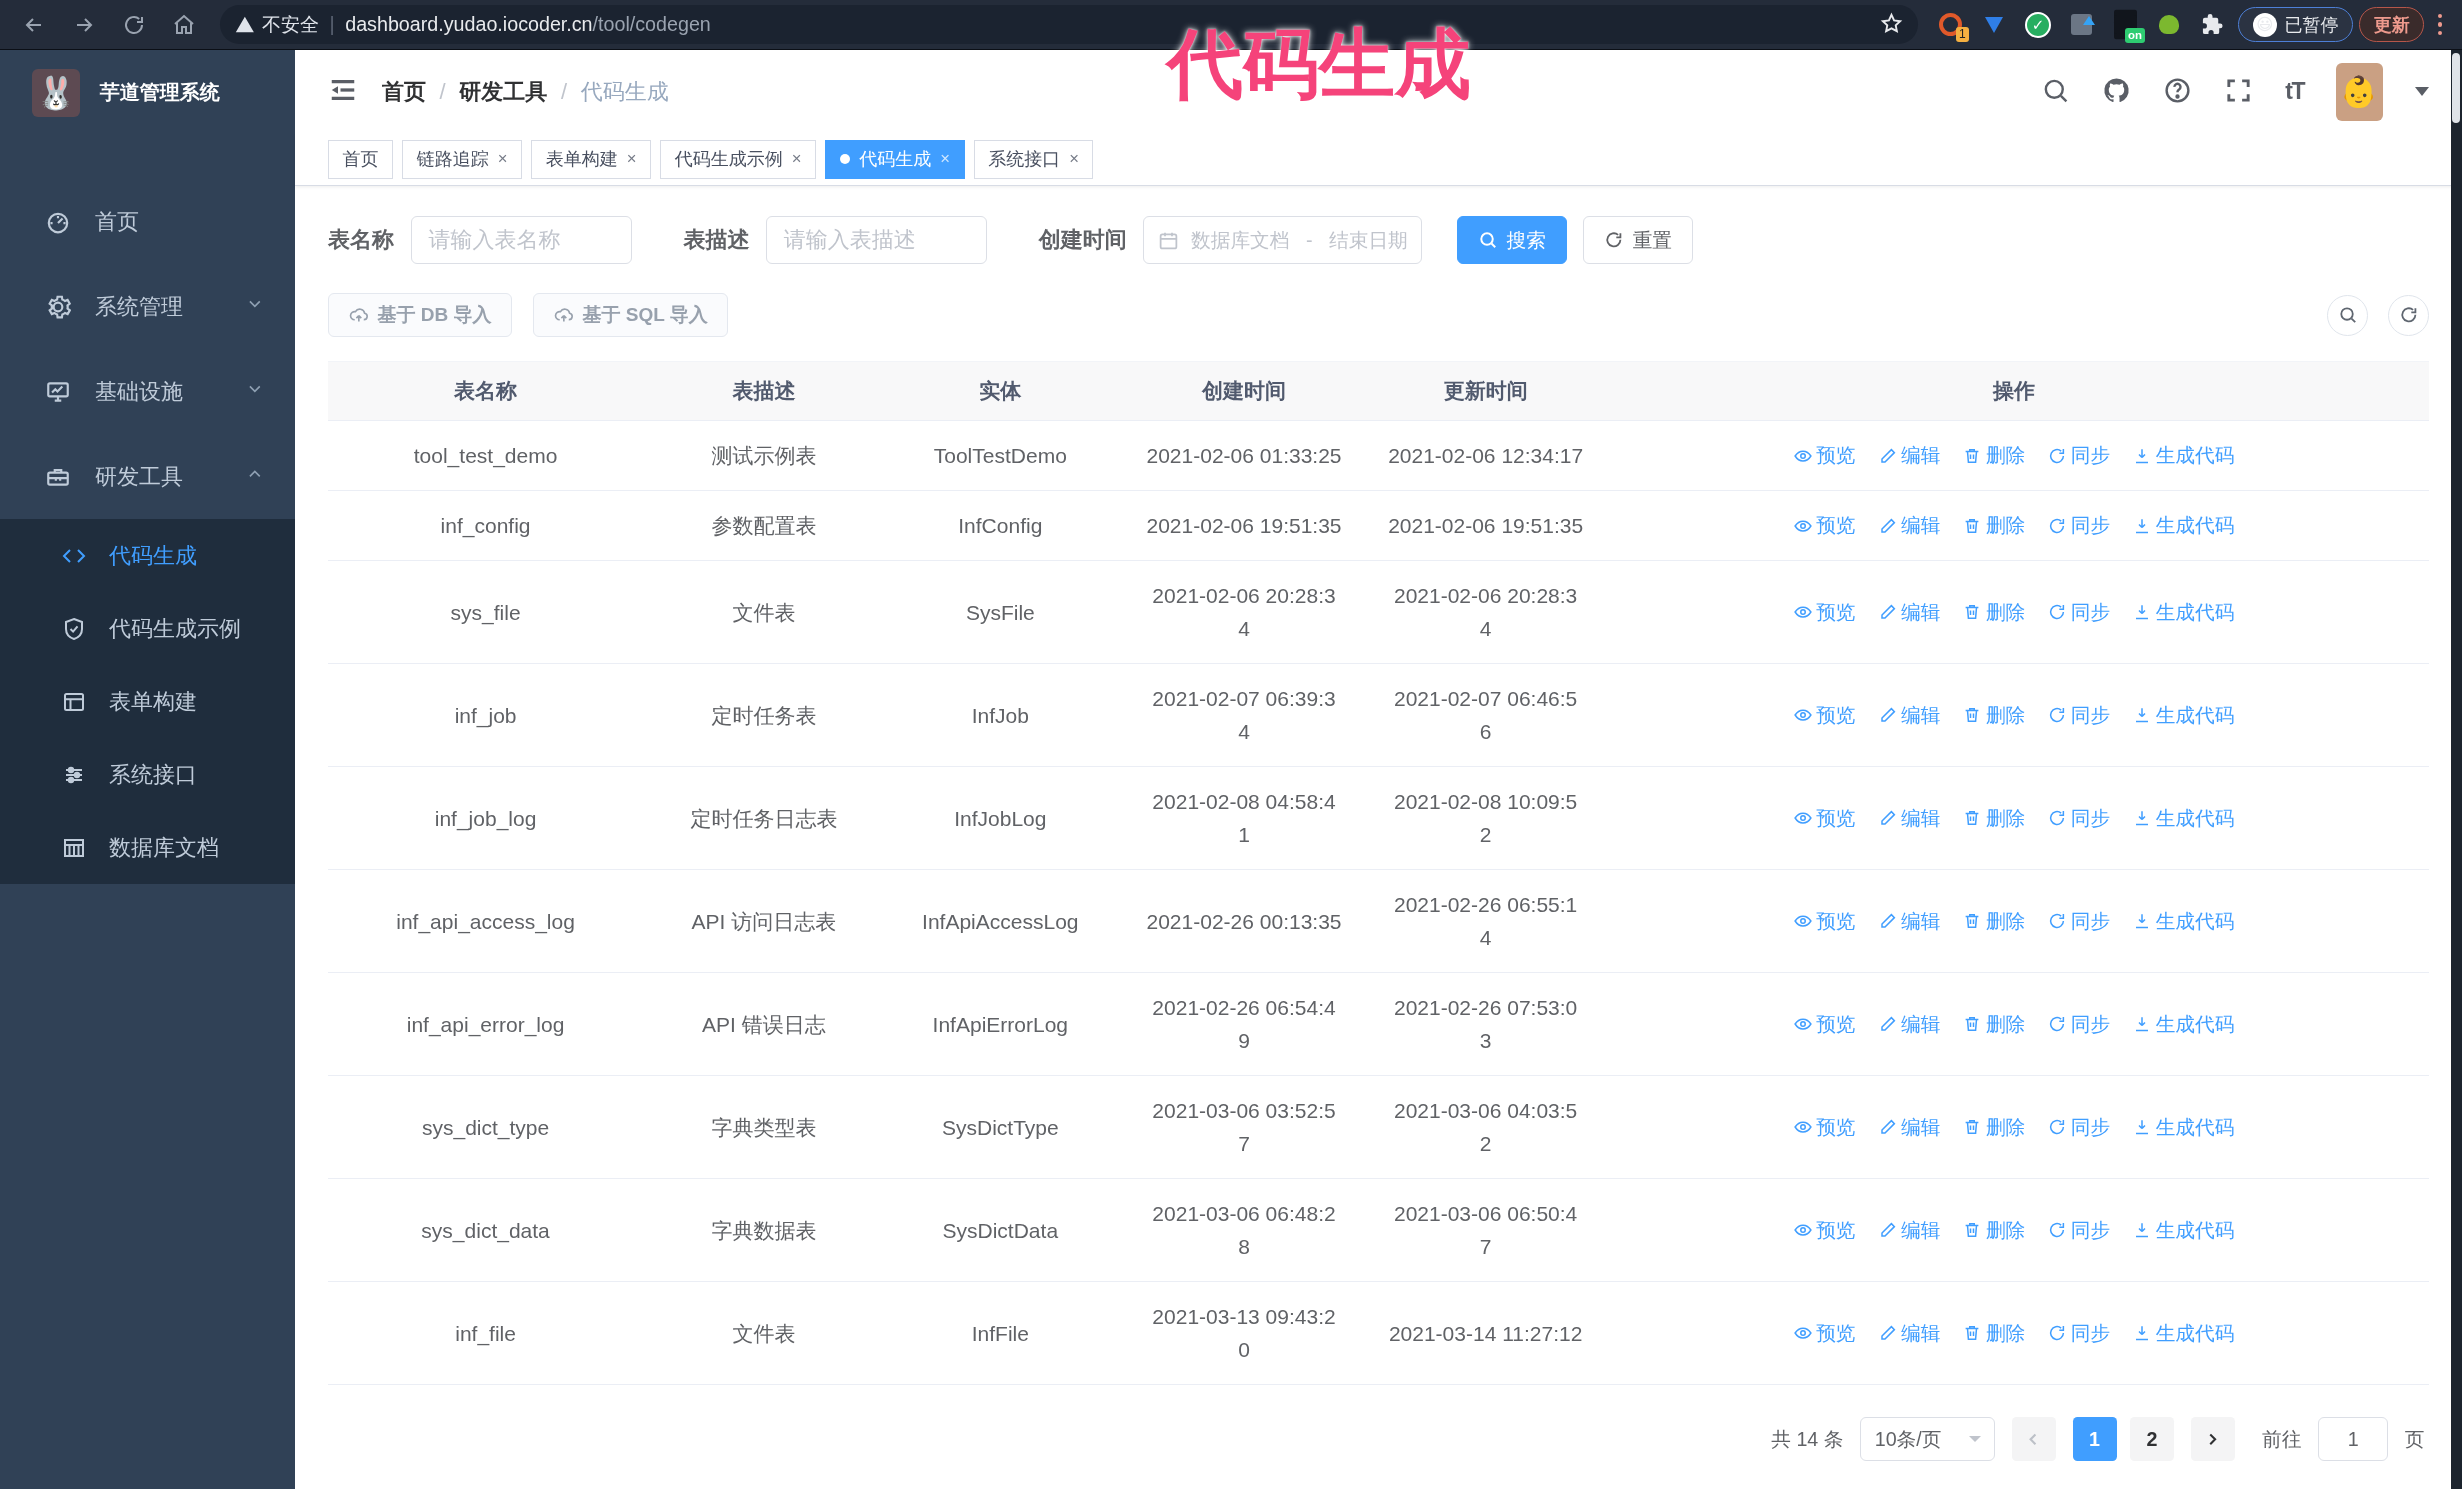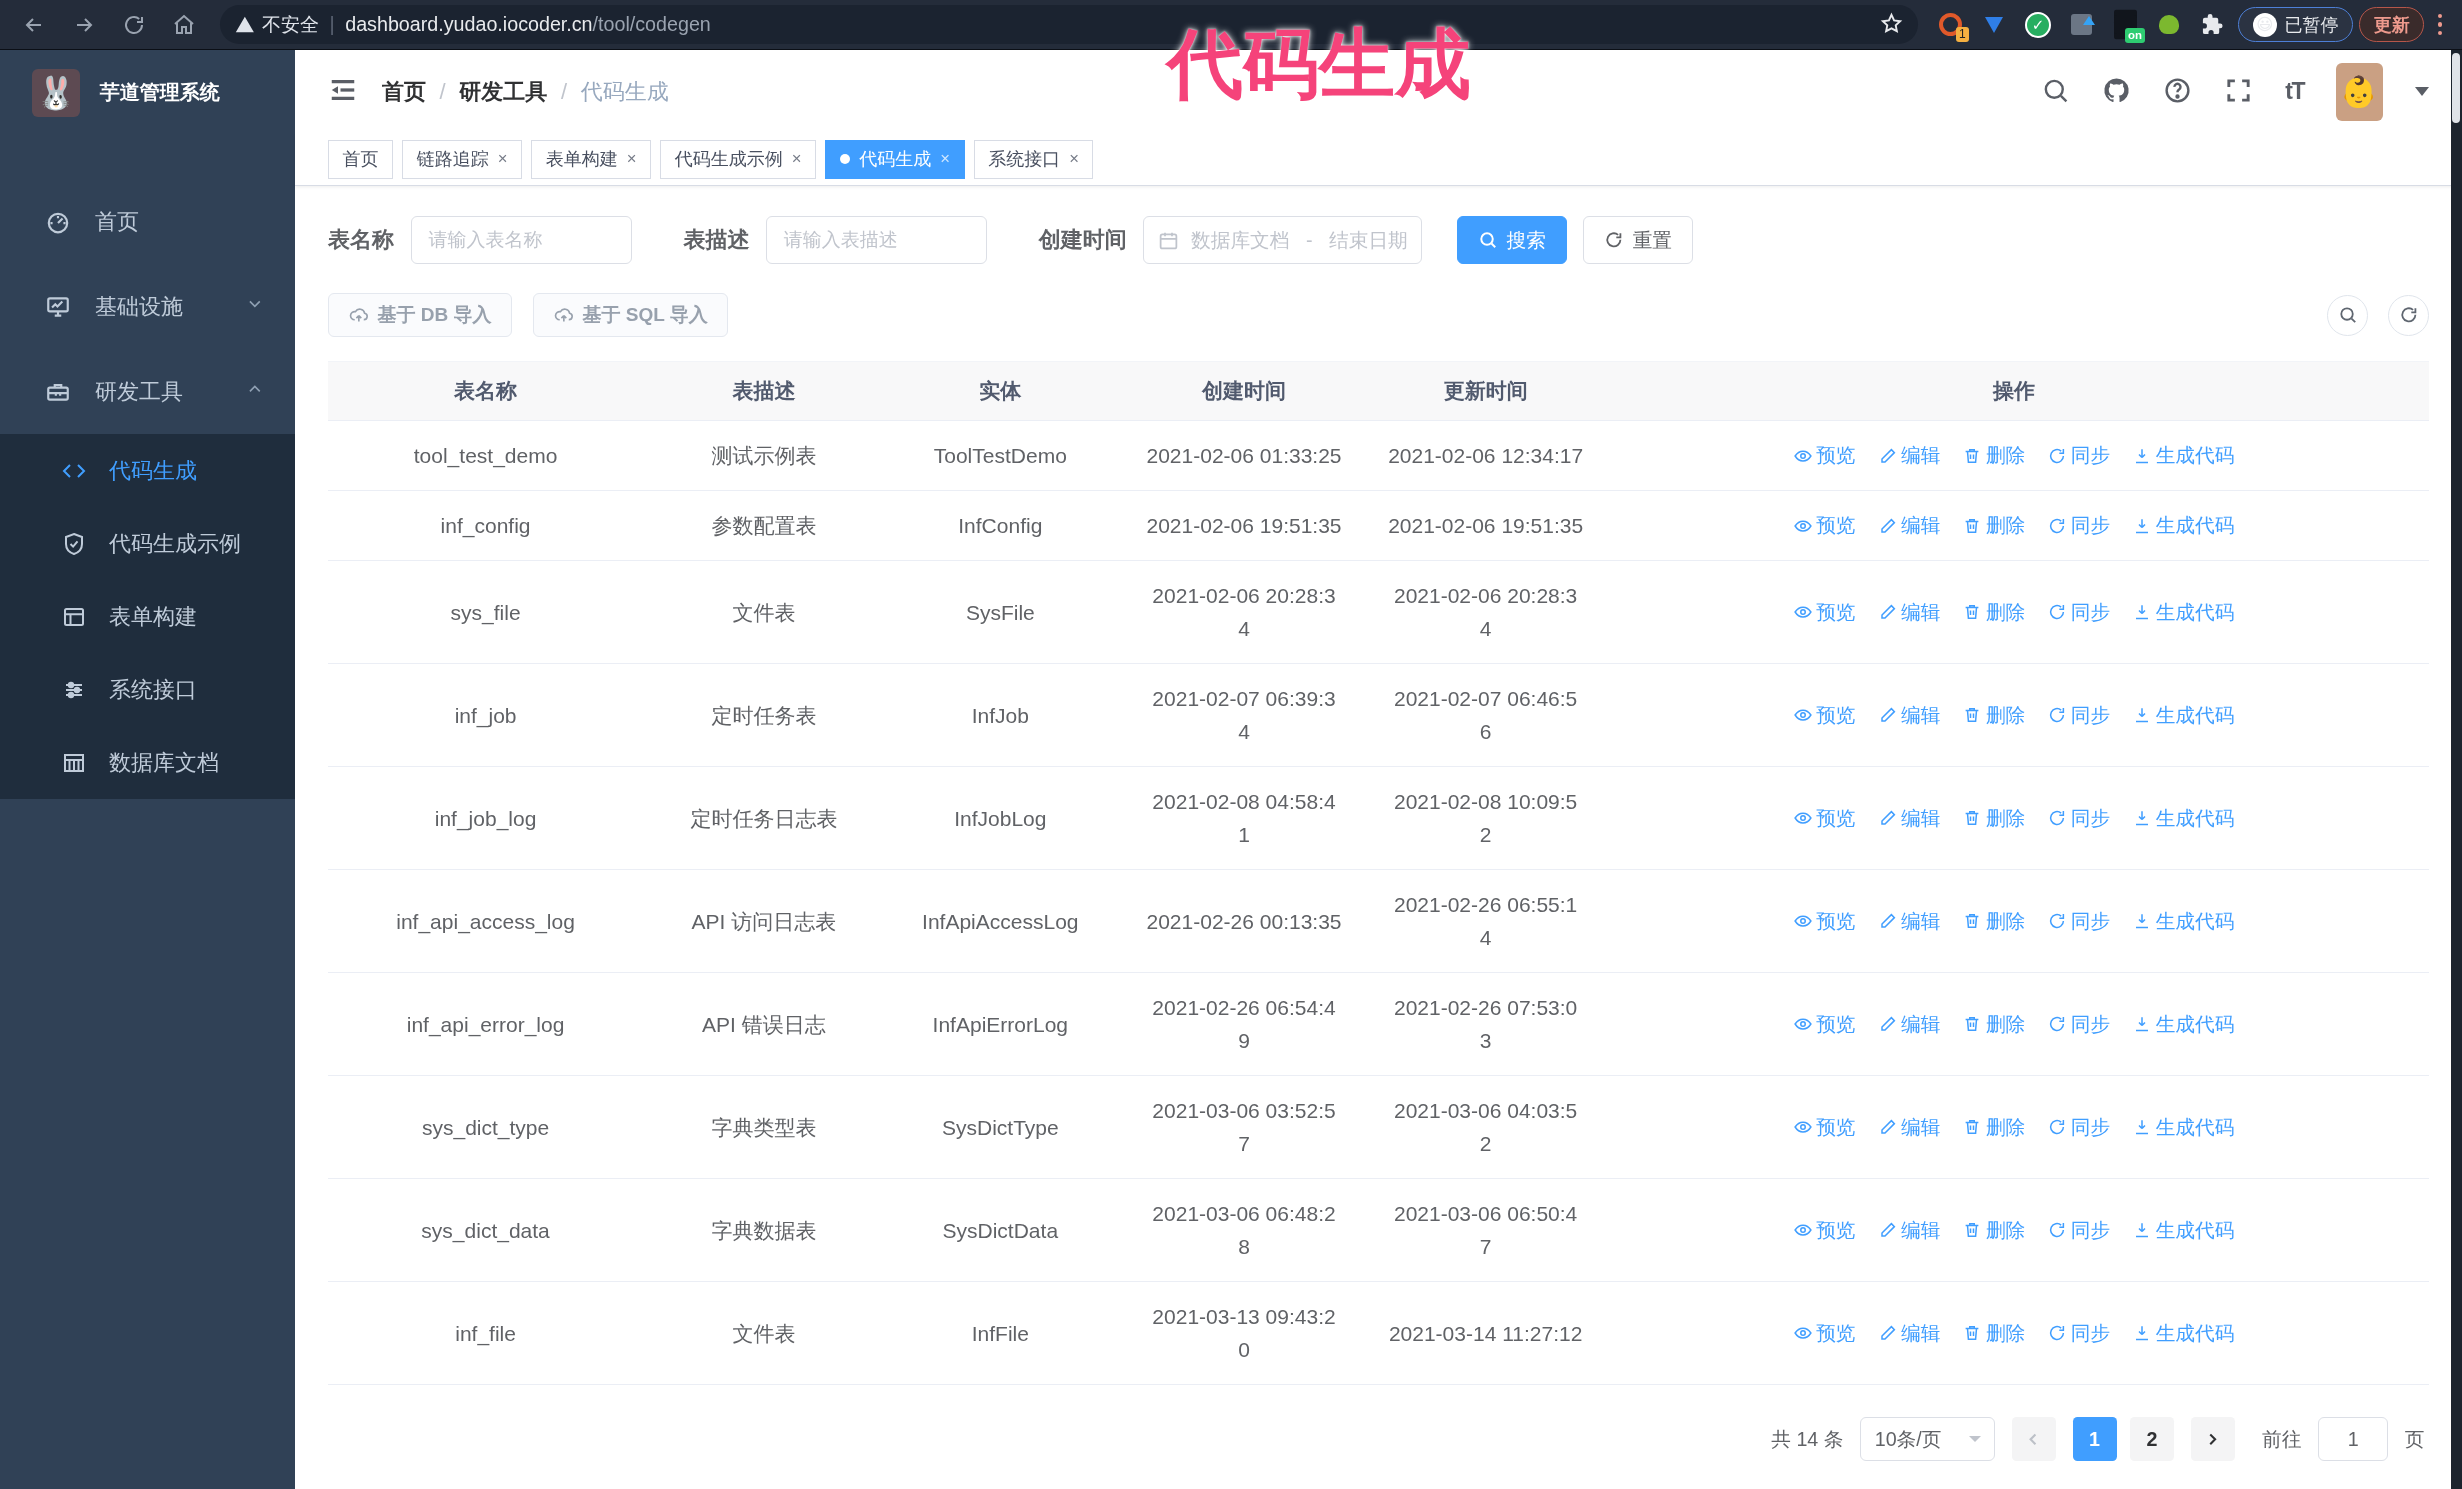--- a/index.html
+++ b/index.html
@@ -66,21 +66,21 @@
   .tab { height:39px; display:flex; align-items:center; gap:9px; padding:0 13.6px; border:1.5px solid #d8dce5; background:#fff; color:#495060; font-size:18px; cursor:pointer; white-space:nowrap; }
   .tab .dot { width:10.6px; height:10.6px; border-radius:50%; background:#fff; display:none; }
   .tab.active { background:#409eff; border-color:#409eff; color:#fff; }
   .tab.active .dot { display:block; }
   .tab .x { font-size:16.7px; color:inherit; opacity:.75; }
 
   
   .content { flex:1 1 auto; padding:30px 33px 0; overflow:hidden; }
   .filter-row { display:flex; align-items:center; gap:16.7px; }
   .f-label { font-size:22px; color:#606266; font-weight:600; white-space:nowrap; }
-  .f-input { width:221px; height:48px; border:1.5px solid #dcdfe6; border-radius:6px; padding:0 16.7px; display:flex; align-items:center; font-size:19px; color:#c0c4cc; background:#fff; }
+  .f-input { width:221px; height:48px; border:1.5px solid #dcdfe6; border-radius:6px; padding:0 16.7px; display:flex; align-items:center; font-size:22px; color:#c0c4cc; background:#fff; }
   .f-label + .f-input { margin-right:35px; }
   .f-date { width:279px; height:48px; border:1.5px solid #dcdfe6; border-radius:6px; padding:0 13.6px; display:flex; align-items:center; gap:12px; font-size:19.7px; color:#c0c4cc; }
   .f-date svg { width:21px; height:21px; color:#c0c4cc; flex:0 0 auto; }
   .btn { height:48px; border-radius:6px; display:flex; align-items:center; gap:9px; padding:0 19.7px; font-size:19.7px; cursor:pointer; white-space:nowrap; }
   .btn svg { width:19.7px; height:19.7px; }
   .btn.primary { background:#409eff; color:#fff; border:1.5px solid #409eff; margin-left:18px; }
   .btn.plain { background:#fff; color:#606266; border:1.5px solid #dcdfe6; }
   .import-row { margin-top:29px; display:flex; align-items:center; gap:21px;font-weight:bold; }
   .btn.soft { height:44px; background:#fafbfd; border:1.5px solid #e4e8ef; color:#98a1ad; font-size:19px; }
   .circle-btns { margin-left:auto; display:flex; gap:19.7px; }
@@ -205,20 +205,31 @@
               <svg viewBox="0 0 24 24" fill="none" stroke="currentColor" stroke-width="2">
                 <circle cx="12" cy="13" r="8.5"></circle>
                 <path d="M12 13l4.2-4.2M5 13h2M17 13h2M12 6.5v2"></path>
               </svg>
             </span>
             <span>首页</span>
           </div>
           <div class="menu-item">
             <span class="icn" style="display: inline-flex;">
               <svg viewBox="0 0 24 24" fill="none" stroke="currentColor" stroke-width="2">
+                <path d="M12 8a4 4 0 1 0 0 8 4 4 0 0 0 0-8zm8.9 4c0-.5-.05-.95-.14-1.4l2.1-1.64-2-3.46-2.48 1a7 7 0 0 0-2.42-1.4L15.6 2.5h-4l-.4 2.6a7 7 0 0 0-2.42 1.4l-2.48-1-2 3.46 2.1 1.64a7.2 7.2 0 0 0 0 2.8l-2.1 1.64 2 3.46 2.48-1a7 7 0 0 0 2.42 1.4l.4 2.6h4l.4-2.6a7 7 0 0 0 2.42-1.4l2.48 1 2-3.46-2.1-1.64c.09-.45.14-.9.14-1.4z"></path>
+              </svg>
+            </span>
+            <span>系统管理</span>
+            <span class="chev"><svg viewBox="0 0 24 24" fill="none" stroke="currentColor" stroke-width="2">
+                <path d="M6 9l6 6 6-6"></path>
+              </svg></span>
+          </div>
+          <div class="menu-item">
+            <span class="icn" style="display: inline-flex;">
+              <svg viewBox="0 0 24 24" fill="none" stroke="currentColor" stroke-width="2">
                 <rect x="3" y="4" width="18" height="12" rx="1.5"></rect>
                 <path d="M6.5 12.5l3-3 2 2 4.5-4.5M9 20h6M12 16v4"></path>
               </svg>
             </span>
             <span>基础设施</span>
             <span class="chev"><svg viewBox="0 0 24 24" fill="none" stroke="currentColor" stroke-width="2">
                 <path d="M6 9l6 6 6-6"></path>
               </svg></span>
           </div>
           <div class="menu-item">

